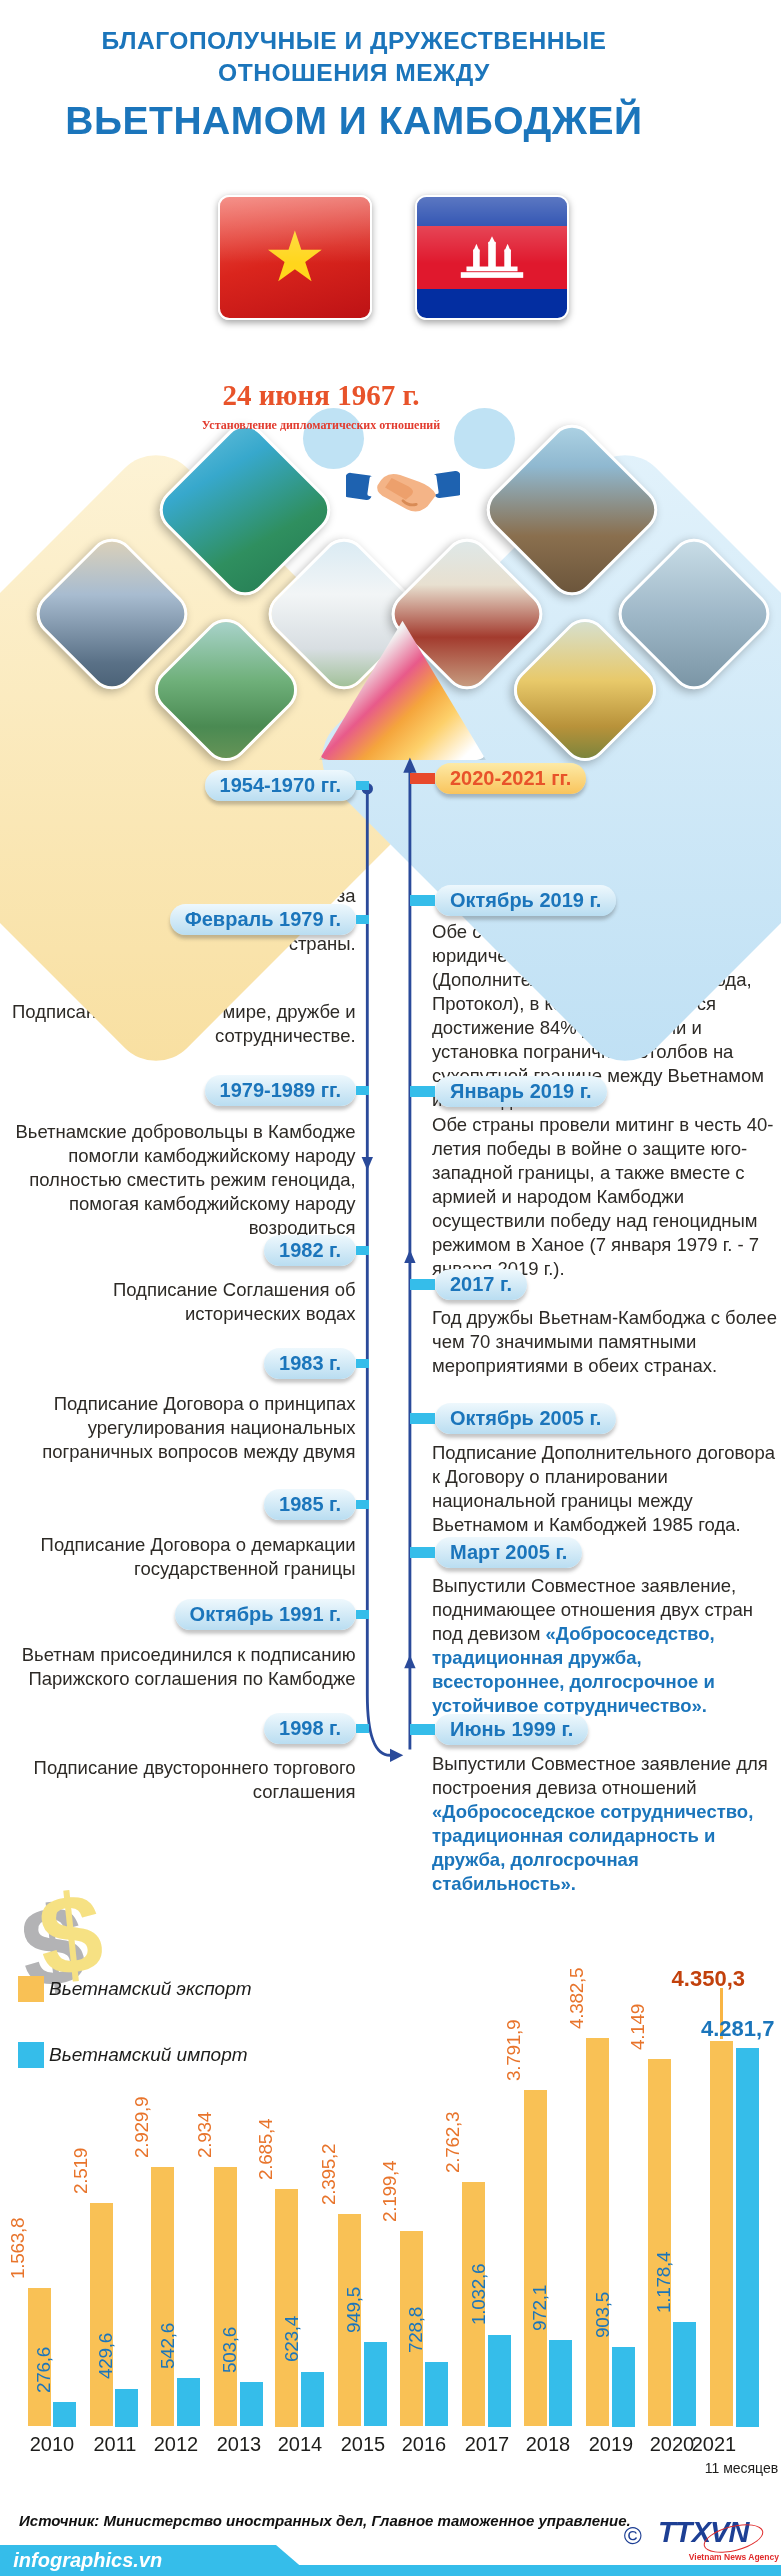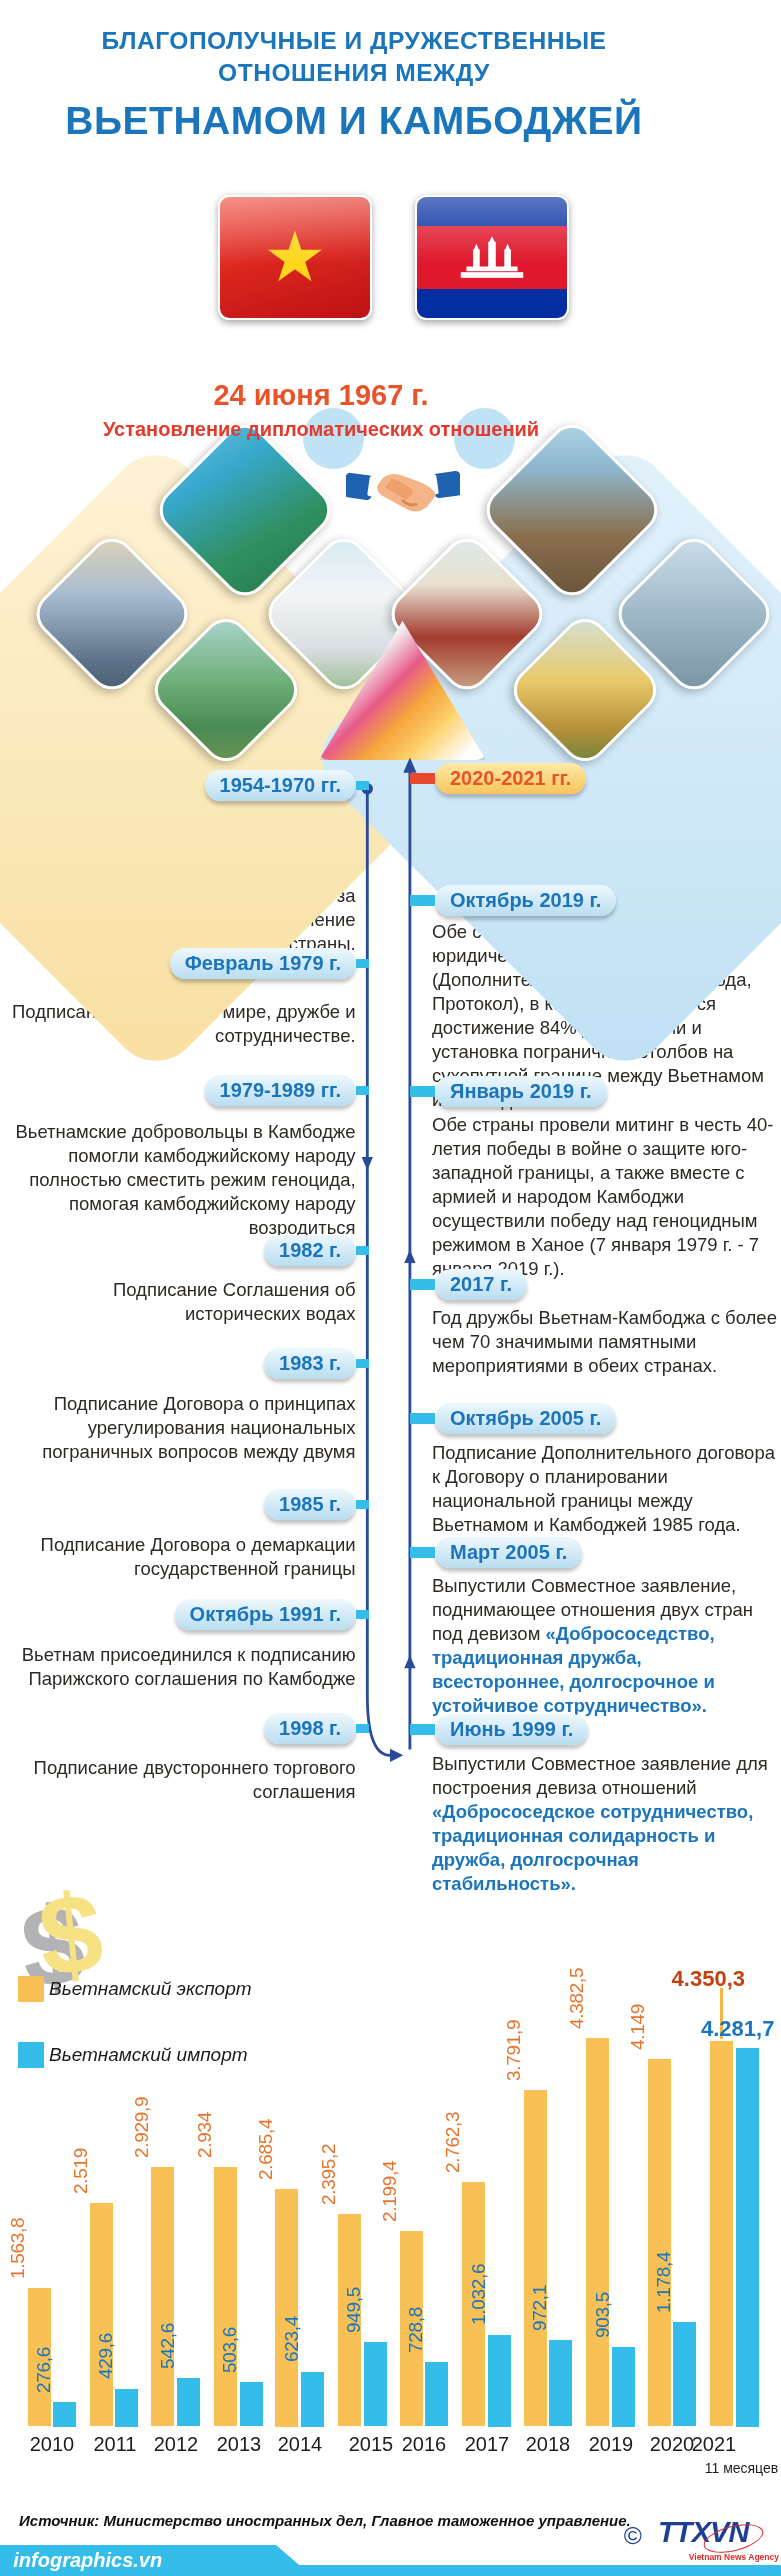--- a/index.html
+++ b/index.html
@@ -16,23 +16,23 @@
         box-shadow:0 2.8px 7.6px rgba(0,0,0,.35);overflow:hidden;}
   .flag::after{content:"";position:absolute;inset:0;border-radius:8.5px;
         background:linear-gradient(180deg,rgba(255,255,255,.35),rgba(255,255,255,0) 55%);}
   .flag-vn{left:218px;top:195px;background:linear-gradient(165deg,#f0564a 0%,#da251d 50%,#bd1215 100%);}
   .flag-vn .star{position:absolute;left:0;top:7.6px;width:100%;text-align:center;font-size:70px;color:#ffd61c;line-height:104px;}
   .flag-kh{left:415px;top:195px;background:#032ea1;}
   .flag-kh .band{position:absolute;left:0;width:100%;height:52%;top:24%;background:#e0182d;}
   .flag-kh svg{position:absolute;left:50%;top:50%;transform:translate(-50%,-50%);}
 
   
-  .estab{position:absolute;left:0;top:379px;width:642px;text-align:center;z-index:6;}
+  .estab{position:absolute;left:0;top:379px;width:642px;text-align:center;z-index:6;font-family:Liberation Serif, serif;}
   .estab .d{font-size:29px;font-weight:bold;color:#e8532a;}
-  .estab .c{font-size:20px;font-weight:bold;color:#e23b2e;margin-top:5.7px;}
+  .estab .c{font-size:12px;font-weight:bold;color:#e23b2e;margin-top:5.7px;}
 
   
   .collage{position:absolute;left:0;top:398px;width:781px;height:398px;}
   .wing{position:absolute;border-radius:44px;transform:rotate(45deg);z-index:1;}
   .tile{position:absolute;transform:rotate(45deg);border-radius:23px;overflow:hidden;
         border:3.8px solid #fff;box-shadow:0 3.8px 9.5px rgba(0,0,0,.28);z-index:2;}
   .tile .ph{position:absolute;inset:-35%;transform:rotate(-45deg);}
   .tri{position:absolute;z-index:2;clip-path:polygon(50% 2%,100% 100%,0 100%);
        border-radius:9.5px;box-shadow:0 3.8px 9.5px rgba(0,0,0,.2);}
   .shake{position:absolute;z-index:4;}
@@ -176,21 +176,21 @@
     <polygon points="412,1847 426,1854 412,1861" fill="#2a4a9a"></polygon>
     <polygon points="382,1222 394,1222 388,1236" fill="#2a4a9a"></polygon>
     <path d="M433 1848 V814" stroke="#2a4a9a" stroke-width="3" fill="none"></path>
     <polygon points="426,816 433,800 440,816" fill="#2a4a9a"></polygon>
     <polygon points="427,1334 439,1334 433,1320" fill="#2a4a9a"></polygon>
     <polygon points="427,1762 439,1762 433,1748" fill="#2a4a9a"></polygon>
   </svg>
 
   <div class="pill pill-l" style="top:770px"><span>1954-1970 гг.</span></div>
   <div class="txt-l" style="top:812px">Камбоджийский народ под руководством короля Нородома Сианука поддержал борьбу вьетнамского народа против США за спасение страны и объединение страны.</div>
-  <div class="pill pill-l" style="top:948px"><span>Февраль 1979 г.</span></div>
+  <div class="pill pill-l" style="top:904px"><span>Февраль 1979 г.</span></div>
   <div class="txt-l" style="top:1000px">Подписание Договора о мире, дружбе и сотрудничестве.</div>
   <div class="pill pill-l" style="top:1075px"><span>1979-1989 гг.</span></div>
   <div class="txt-l" style="top:1120px">Вьетнамские добровольцы в Камбодже помогли камбоджийскому народу полностью сместить режим геноцида, помогая камбоджийскому народу возродиться</div>
   <div class="pill pill-l" style="top:1235px"><span>1982 г.</span></div>
   <div class="txt-l" style="top:1278px">Подписание Соглашения об исторических водах</div>
   <div class="pill pill-l" style="top:1348px"><span>1983 г.</span></div>
   <div class="txt-l" style="top:1392px">Подписание Договора о принципах урегулирования национальных пограничных вопросов между двумя</div>
   <div class="pill pill-l" style="top:1489px"><span>1985 г.</span></div>
   <div class="txt-l" style="top:1533px">Подписание Договора о демаркации государственной границы</div>
   <div class="pill pill-l" style="top:1599px"><span>Октябрь 1991 г.</span></div>
@@ -245,21 +245,21 @@
       <div class="year" style="left: 203px;">2013</div>
       <div class="bar" style="left: 275px; top: 2189px; height: 238px; background: rgb(249, 193, 85);"></div>
       <div class="bar" style="left: 301px; top: 2372px; height: 55px; background: rgb(53, 189, 234);"></div>
       <div class="rlab exp" style="left: 276px; top: 2159px;">2.685,4</div>
       <div class="rlab imp" style="left: 302px; top: 2341px;">623,4</div>
       <div class="year" style="left: 264px;">2014</div>
       <div class="bar" style="left: 338px; top: 2214px; height: 212px; background: rgb(249, 193, 85);"></div>
       <div class="bar" style="left: 364px; top: 2342px; height: 84px; background: rgb(53, 189, 234);"></div>
       <div class="rlab exp" style="left: 339px; top: 2184px;">2.395,2</div>
       <div class="rlab imp" style="left: 364px; top: 2312px;">949,5</div>
-      <div class="year" style="left: 335px;">2015</div>
+      <div class="year" style="left: 327px;">2015</div>
       <div class="bar" style="left: 400px; top: 2231px; height: 195px; background: rgb(249, 193, 85);"></div>
       <div class="bar" style="left: 425px; top: 2362px; height: 64px; background: rgb(53, 189, 234);"></div>
       <div class="rlab exp" style="left: 400px; top: 2201px;">2.199,4</div>
       <div class="rlab imp" style="left: 426px; top: 2332px;">728,8</div>
       <div class="year" style="left: 388px;">2016</div>
       <div class="bar" style="left: 462px; top: 2182px; height: 244px; background: rgb(249, 193, 85);"></div>
       <div class="bar" style="left: 488px; top: 2335px; height: 92px; background: rgb(53, 189, 234);"></div>
       <div class="rlab exp" style="left: 463px; top: 2152px;">2.762,3</div>
       <div class="rlab imp" style="left: 489px; top: 2304px;">1.032,6</div>
       <div class="year" style="left: 451px;">2017</div>

